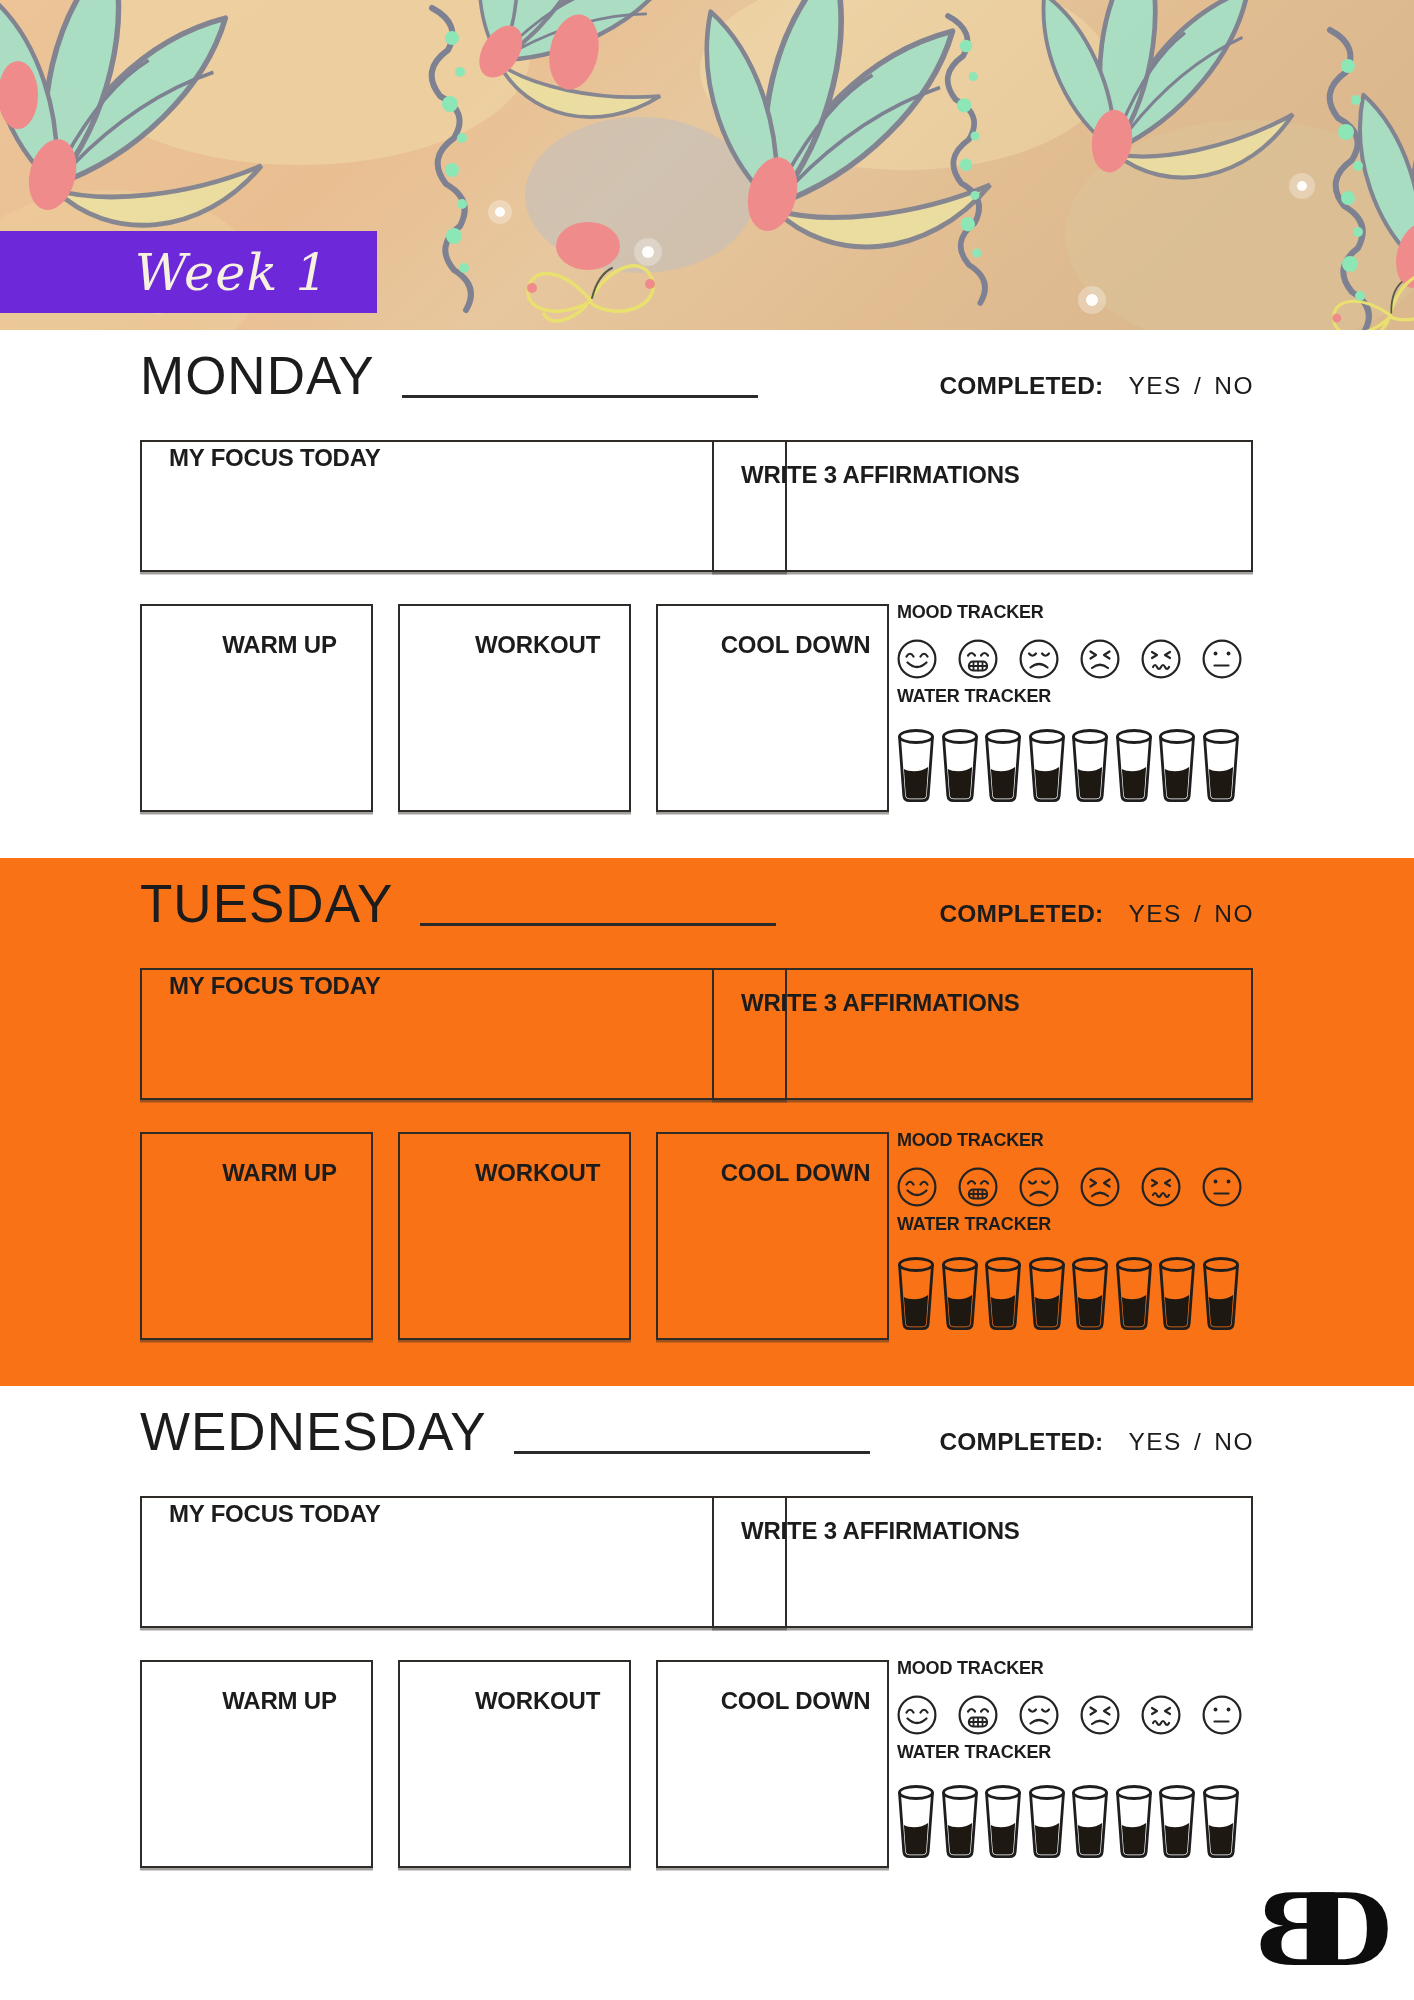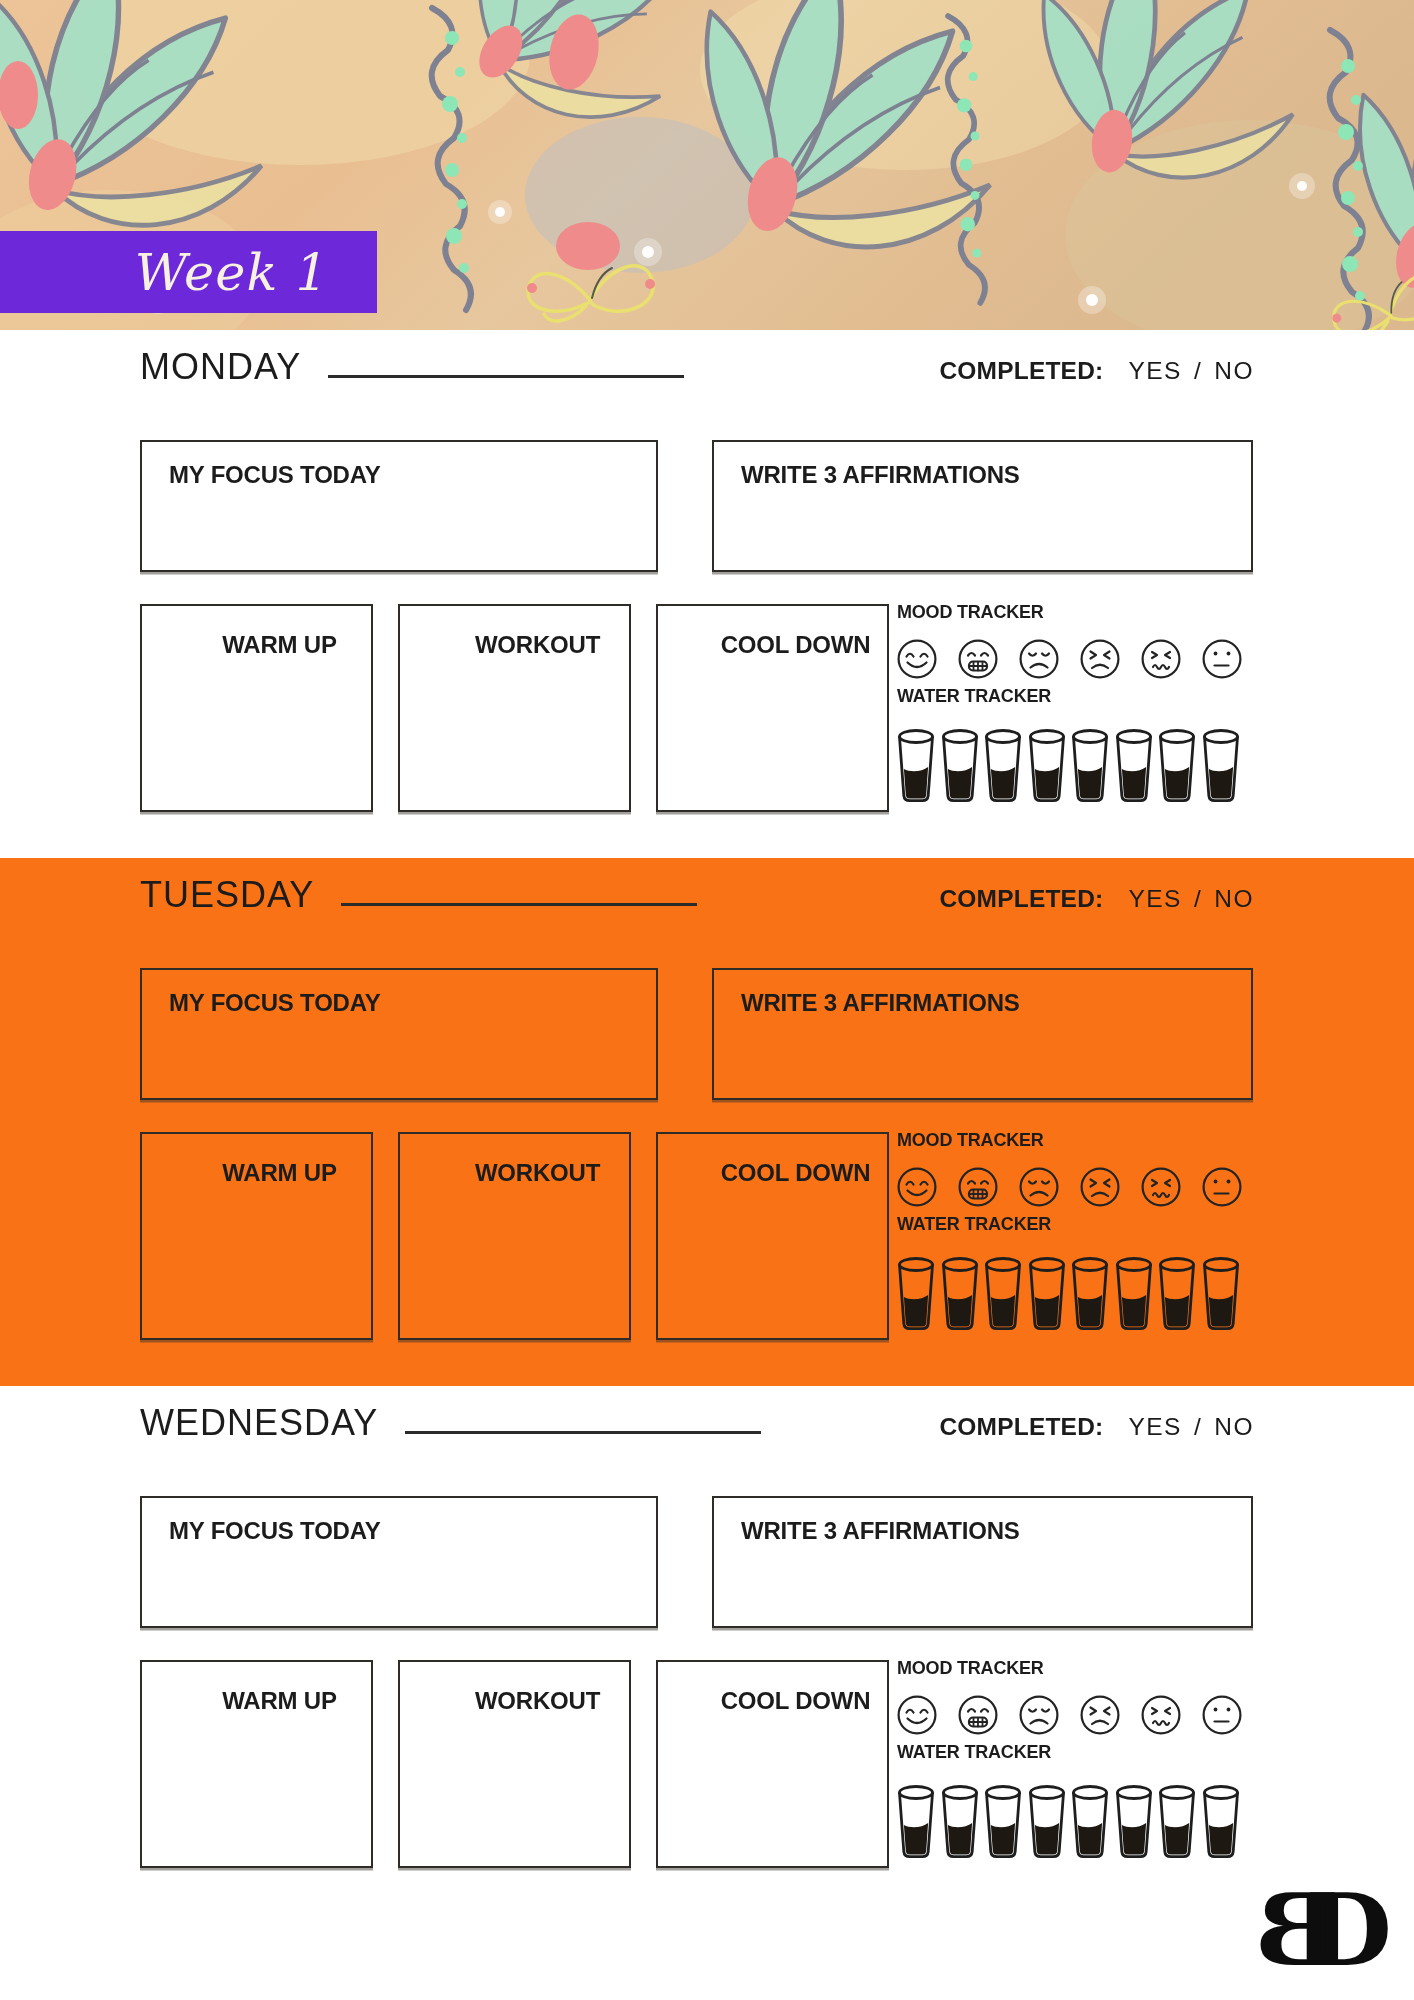--- a/index.html
+++ b/index.html
@@ -14,31 +14,31 @@
                padding-right:48px;box-sizing:border-box;}
   .week-banner .txt{font-family:"DejaVu Serif",serif;font-style:italic;font-size:51px;
                     color:#f7f1e2;letter-spacing:1px;}
 
   
   .day{position:relative;height:528px;}
   .day.alt{background:#f97316;}
   .day.last{height:614px;}
 
   .day-head{position:absolute;left:140px;top:16px;width:1114px;display:flex;align-items:baseline;}
-  .day-name{font-size:36px;font-weight:400;letter-spacing:1px;line-height:1.15;white-space:nowrap;}
+  .day-name{font-size:53px;font-weight:400;letter-spacing:1px;line-height:1.15;white-space:nowrap;}
   .date-line{width:356px;border-bottom:3px solid #2b2b2b;align-self:flex-end;
              margin-left:27px;margin-bottom:9px;flex-shrink:0;}
   .completed{margin-left:auto;display:flex;align-items:baseline;gap:25px;white-space:nowrap;}
   .c-label{font-weight:700;font-size:24.5px;letter-spacing:0.2px;}
   .yn{display:flex;gap:12px;font-size:24.5px;letter-spacing:1.5px;}
 
   .box{position:absolute;box-sizing:border-box;border:2px solid #2f2c28;
        box-shadow:0 2.5px 0 rgba(47,44,40,0.45);background:transparent;}
   .box-label{font-weight:700;font-size:24px;letter-spacing:-0.2px;}
-  .focus-box{left:140px;top:110px;width:518px;height:132px;padding:19px 0 0 27px;}
+  .focus-box{left:140px;top:110px;width:647px;height:132px;padding:2px 0 0 27px;}
   .affirm-box{left:712px;top:110px;width:541px;height:132px;padding:19px 0 0 27px;}
   .ex-box{top:274px;width:233px;height:208px;text-align:center;padding-top:25px;padding-left:46px;}
   .ex-warm{left:140px;}
   .ex-work{left:398px;}
   .ex-cool{left:656px;}
 
   .trackers{position:absolute;left:897px;top:272px;width:352px;}
   .tracker-title{font-weight:700;font-size:18px;letter-spacing:-0.2px;}
   .mood-row{display:flex;gap:21px;margin-top:16px;height:40px;}
   svg.mood{width:40px;height:40px;flex:0 0 auto;}

